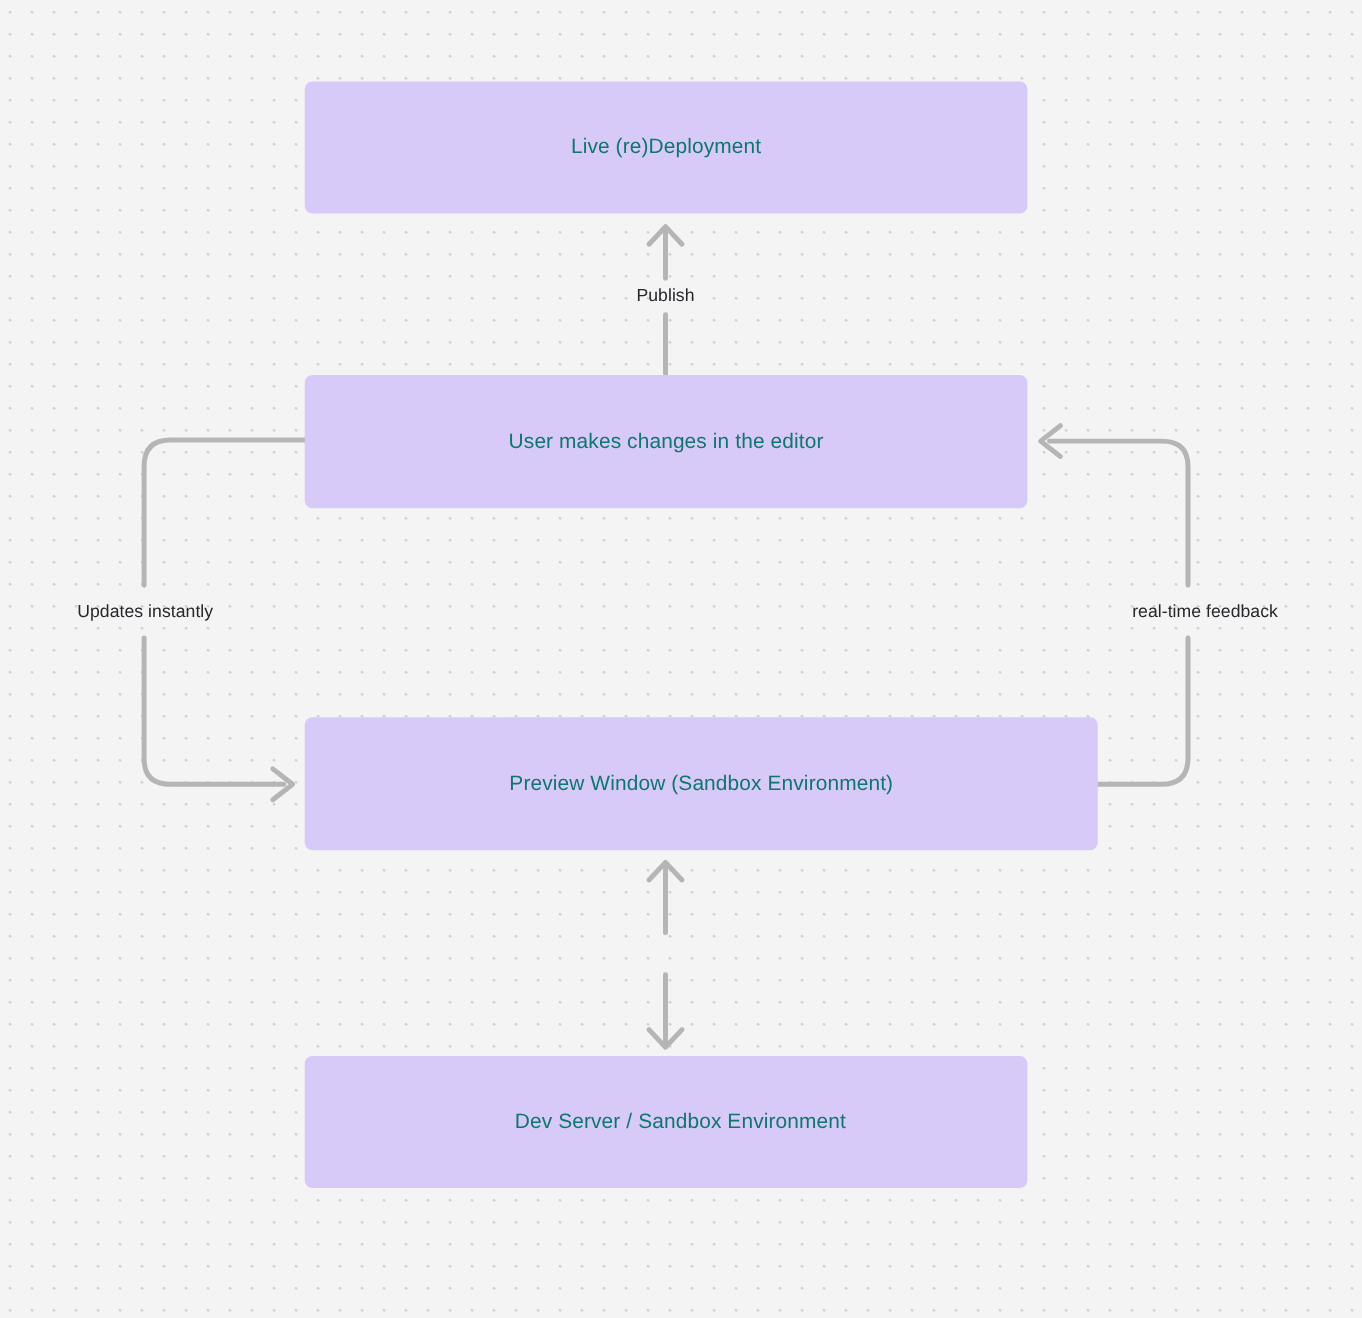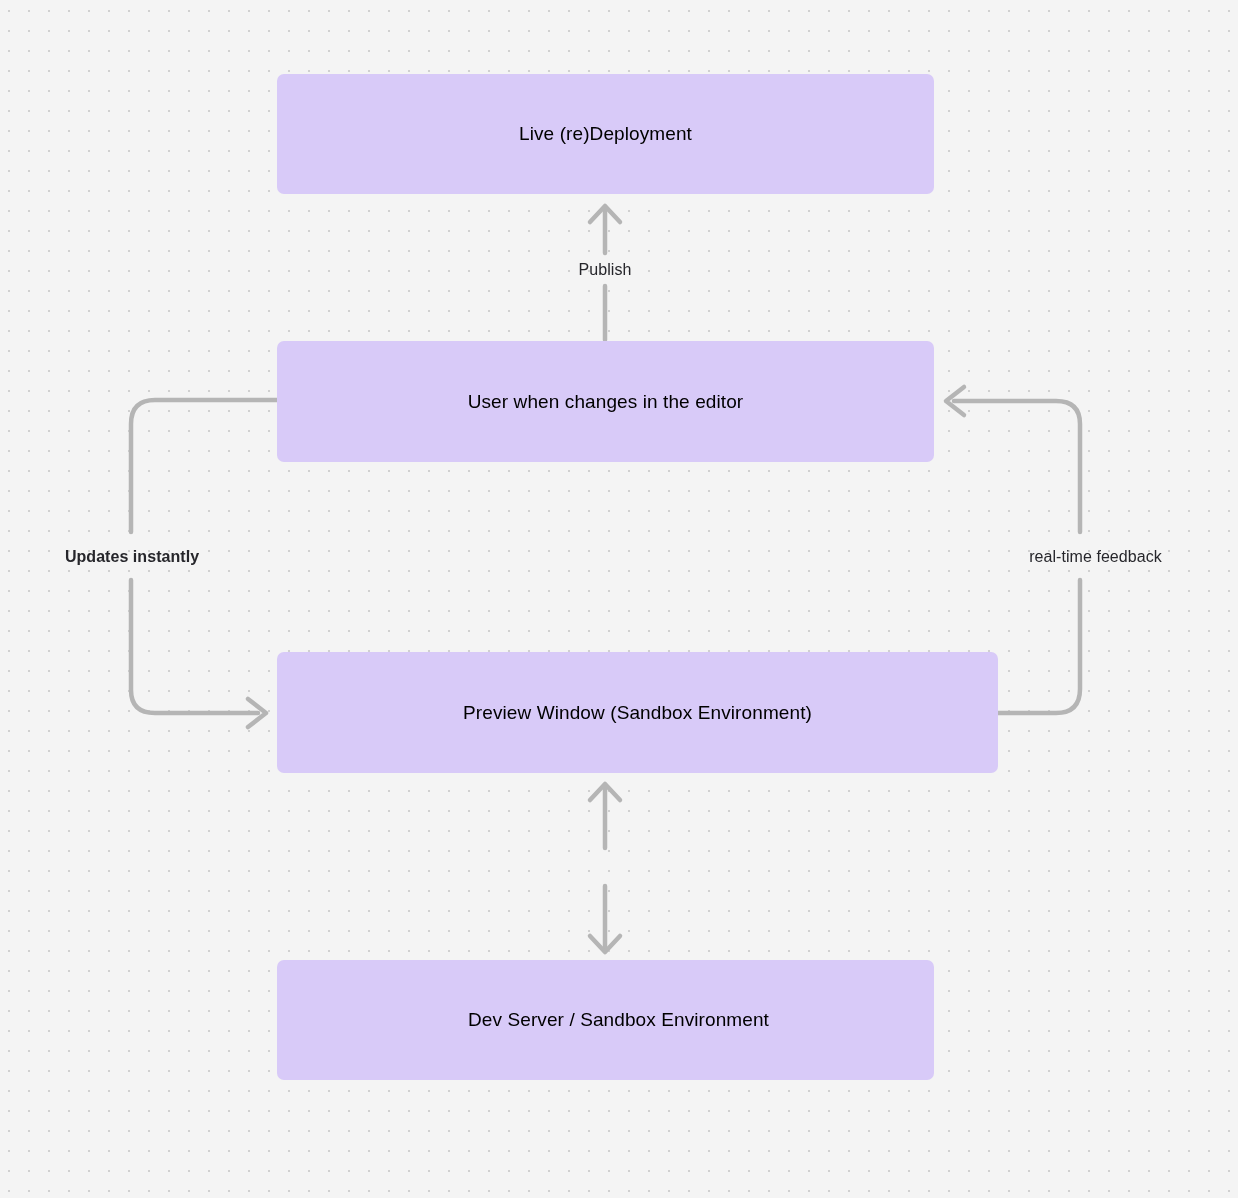--- a/index.html
+++ b/index.html
@@ -32,21 +32,21 @@
   }
   .node {
     position: absolute;
     box-sizing: border-box;
     background: #d8caf8;
     border-radius: 7px;
     display: flex;
     align-items: center;
     justify-content: center;
     text-align: center;
-    color: #000000;
+    color: #0f766e;
     font-size: 19px;
     letter-spacing: 0.1px;
   }
   .edge-label {
     position: absolute;
     color: #26262b;
     font-size: 16px;
     letter-spacing: 0.05px;
     white-space: nowrap;
     background: transparent;
@@ -90,31 +90,31 @@
       </g>
 
     </g>
   </svg>
 
   <div class="node" style="left:277px; top:74px; width:657px; height:120px;">
     <span>Live (re)Deployment</span>
   </div>
 
   <div class="node" style="left:277px; top:341px; width:657px; height:121px;">
-    <span>User when changes in the editor</span>
+    <span>User makes changes in the editor</span>
   </div>
 
   <div class="node" style="left:277px; top:652px; width:721px; height:121px;">
     <span>Preview Window (Sandbox Environment)</span>
   </div>
 
   <div class="node" style="left:277px; top:960px; width:657px; height:120px;padding-left:26px;">
     <span>Dev Server / Sandbox Environment</span>
   </div>
 
   <div class="edge-label center" style="left:605px; top:260px;">Publish</div>
 
-  <div class="edge-label center" style="left:132px; top:547px;font-weight:bold;">Updates instantly</div>
+  <div class="edge-label center" style="left:132px; top:547px;">Updates instantly</div>
 
   <div class="edge-label center" style="left:1079px; top:547px;padding-left:33px;">real-time feedback</div>
 
 
 </div>
 
 </body></html>

